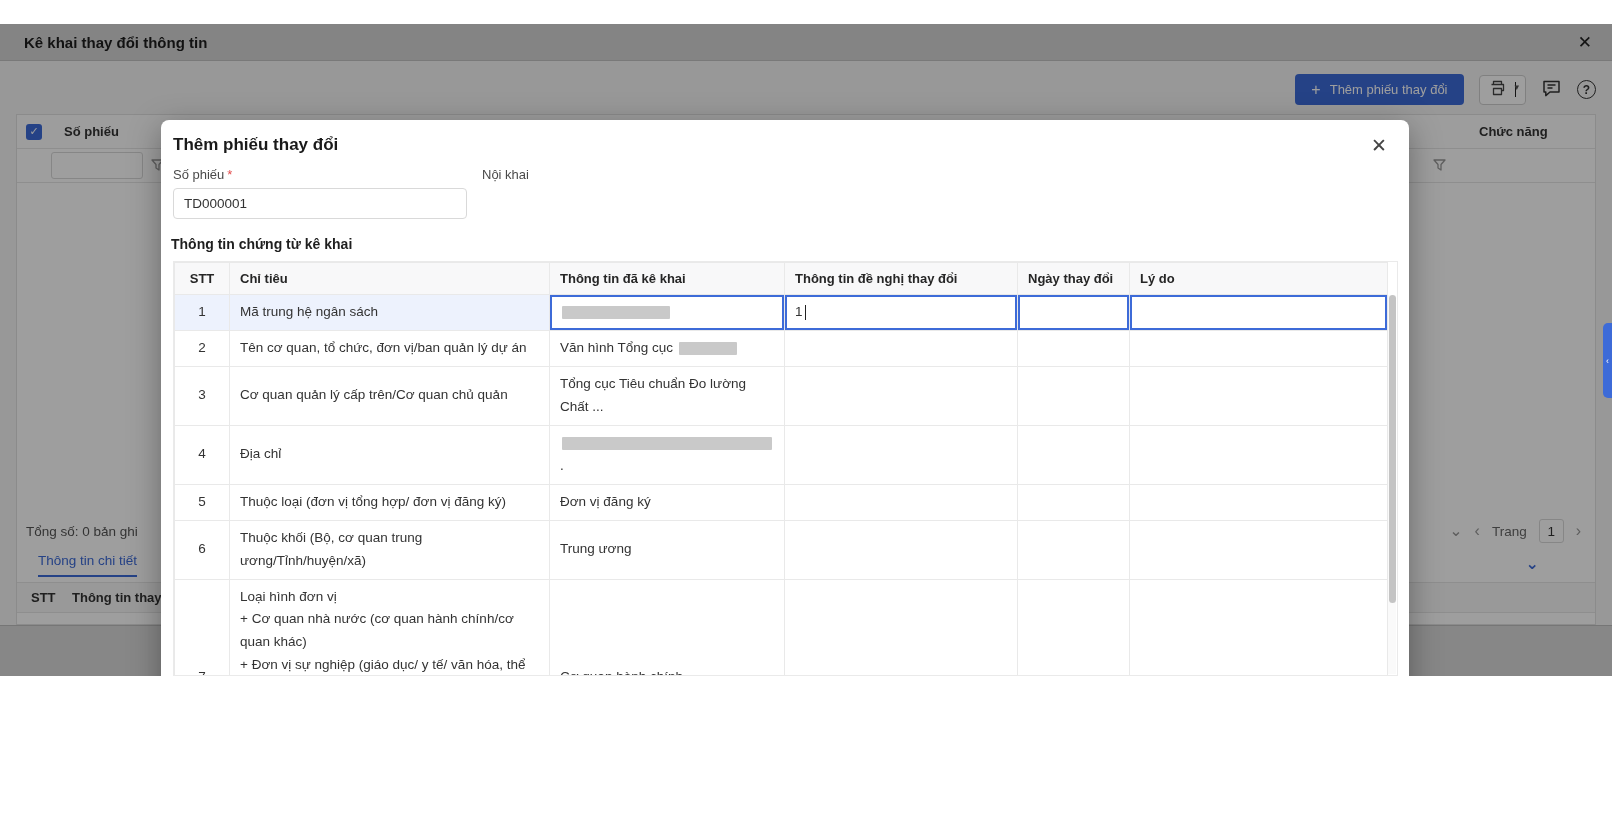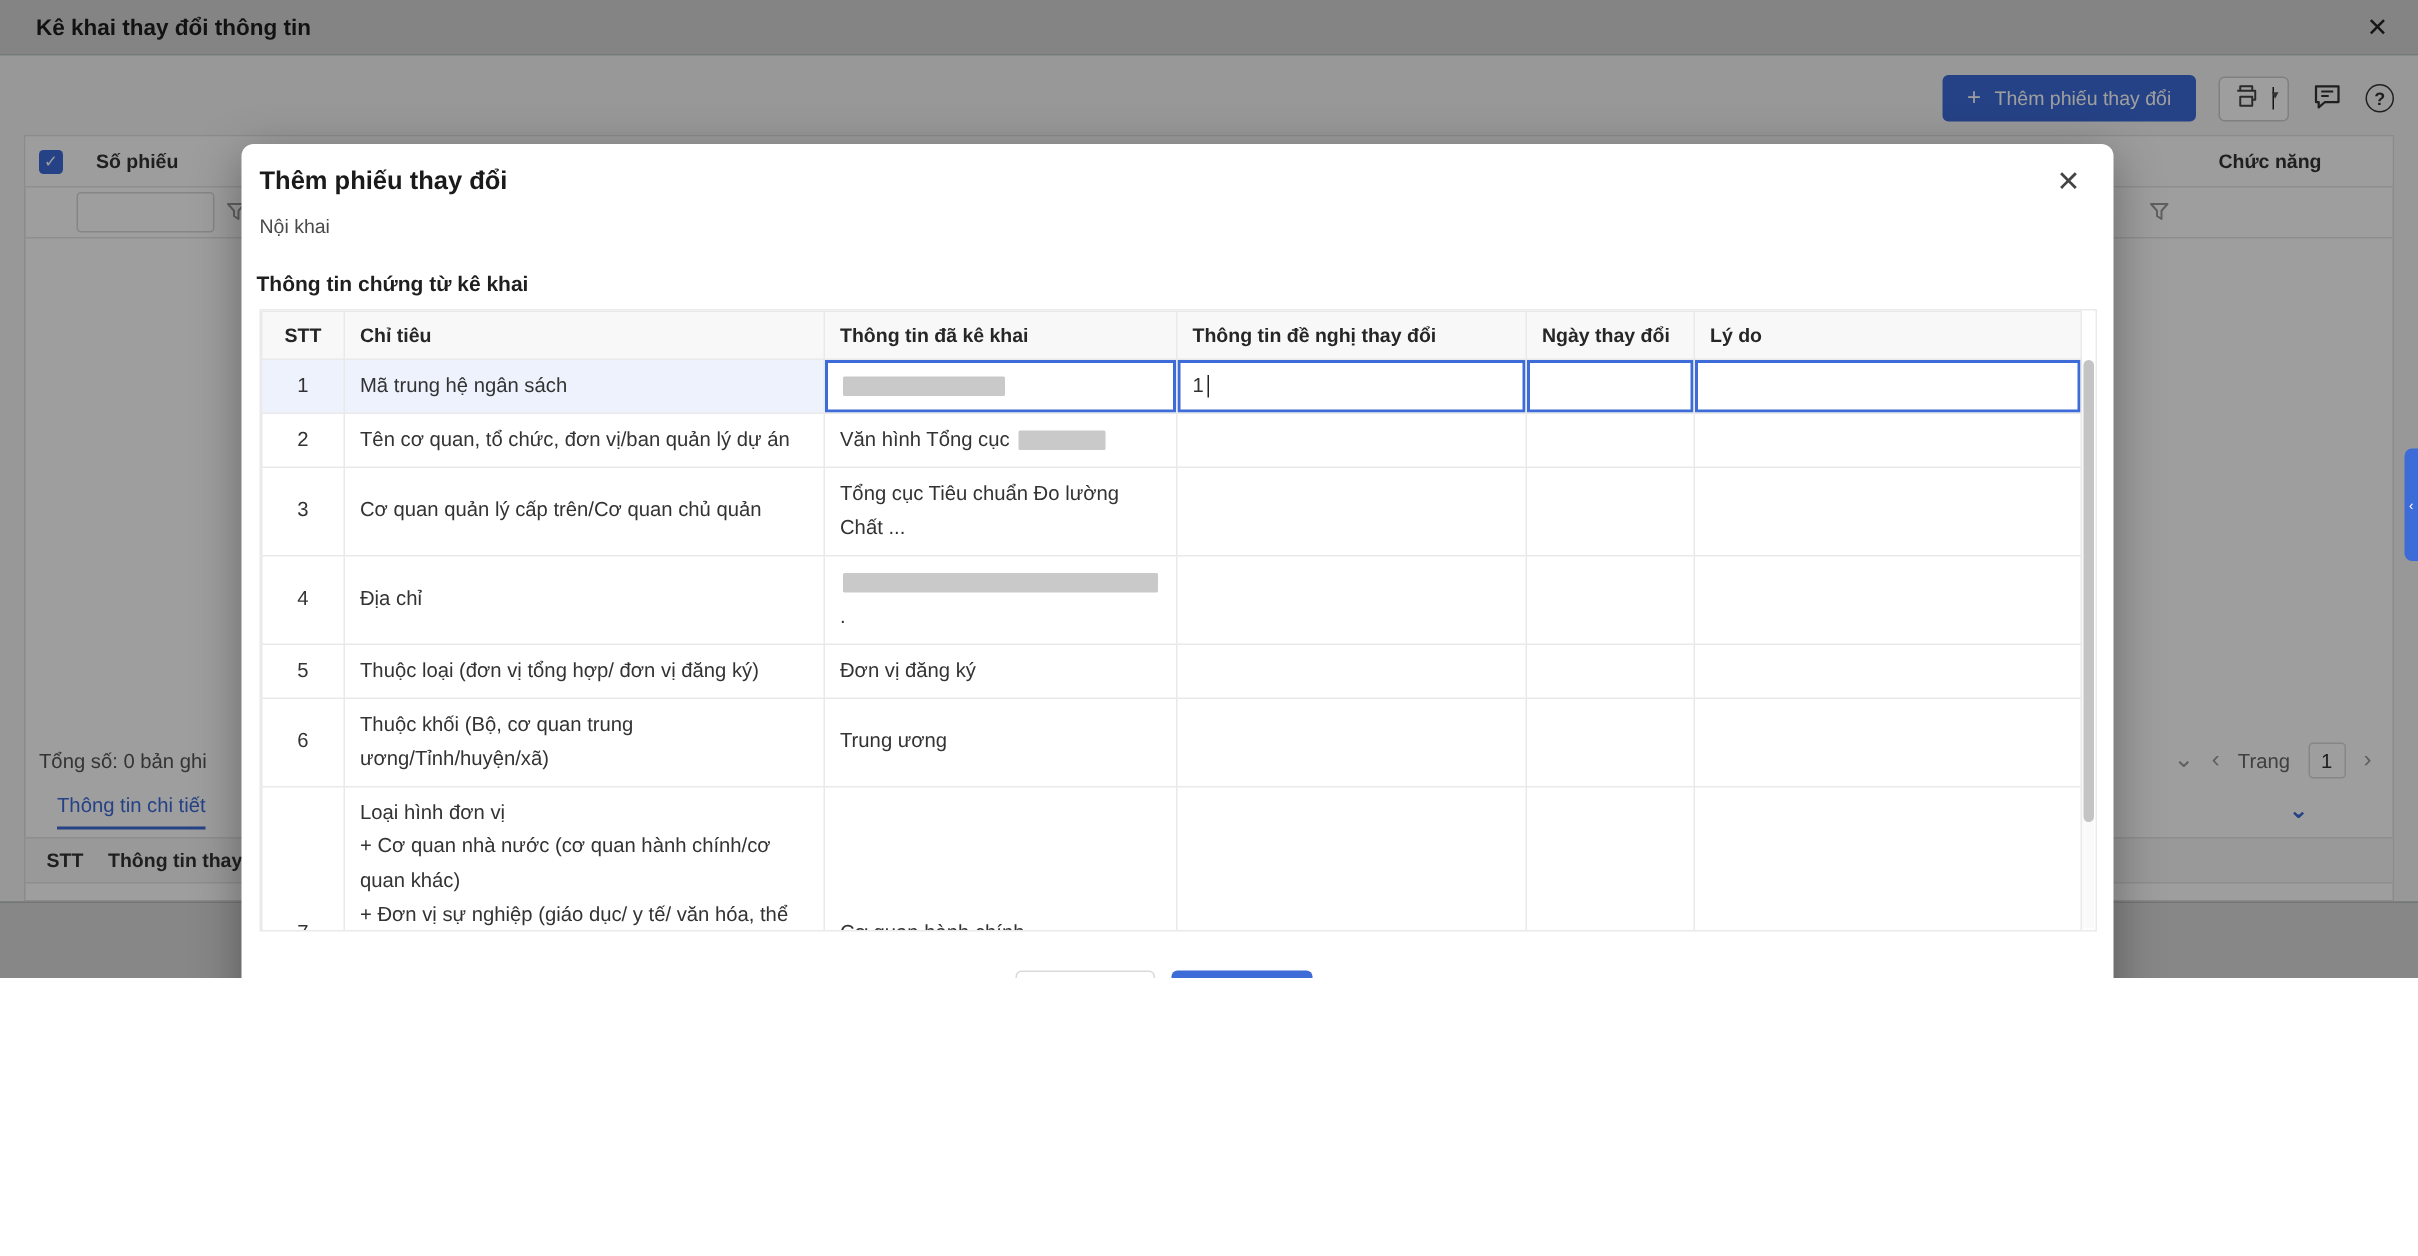--- a/index.html
+++ b/index.html
@@ -1,18 +1,18 @@
 <!DOCTYPE html>
 <html style="--accent: #3d6bd8;"><head>
 <meta charset="utf-8">
 <style>
   * { margin:0; padding:0; box-sizing:border-box; }
   html,body { width:1612px; height:837px; overflow:hidden; }
   body { font-family:"Liberation Sans","DejaVu Sans",sans-serif; font-size:13.5px; color:#333; background:#fff; }
-  .viewport { position:relative; width:1612px; height:652px; background:#86efac; overflow:hidden; }
+  .viewport { position:relative; width:1612px; height:652px; background:#86efac; overflow:hidden;margin-top:24px; }
 
   
   .app-header { position:absolute; top:0; left:0; right:0; height:37px; background:#d5d5d5;
     display:flex; align-items:center; justify-content:space-between; padding:0 20px 0 24px; border-bottom:1px solid #c3c3c3; }
   .app-title { font-size:15px; font-weight:bold; color:#1e1e1e; }
   .app-close { background:none; border:none; font-size:17px; color:#222; cursor:pointer; line-height:1; }
 
   .content { position:absolute; top:37px; left:0; right:0; bottom:51px; background:#f6f6f6; }
   .bottom-bar { position:absolute; left:0; right:0; bottom:0; height:51px; background:#dadada; border-top:1px solid #bfbfbf; }
 
@@ -188,20 +188,24 @@
 
   <div class="overlay"></div>
 
   <div class="modal">
     <div class="modal-head">
       <h2 class="modal-title">Thêm phiếu thay đổi</h2>
       <button class="modal-close">✕</button>
     </div>
 
     <div class="modal-fields">
+      <div class="field field-sophieu">
+        <label><span>Số phiếu</span><span class="req">*</span></label>
+        <input class="txt" value="TD000001" style="">
+      </div>
       <div class="field field-noidung">
         <label>Nội khai</label>
       </div>
     </div>
 
     <div class="section-title">Thông tin chứng từ kê khai</div>
 
     <div class="table-wrap">
       <table class="mtable">
         <colgroup>

